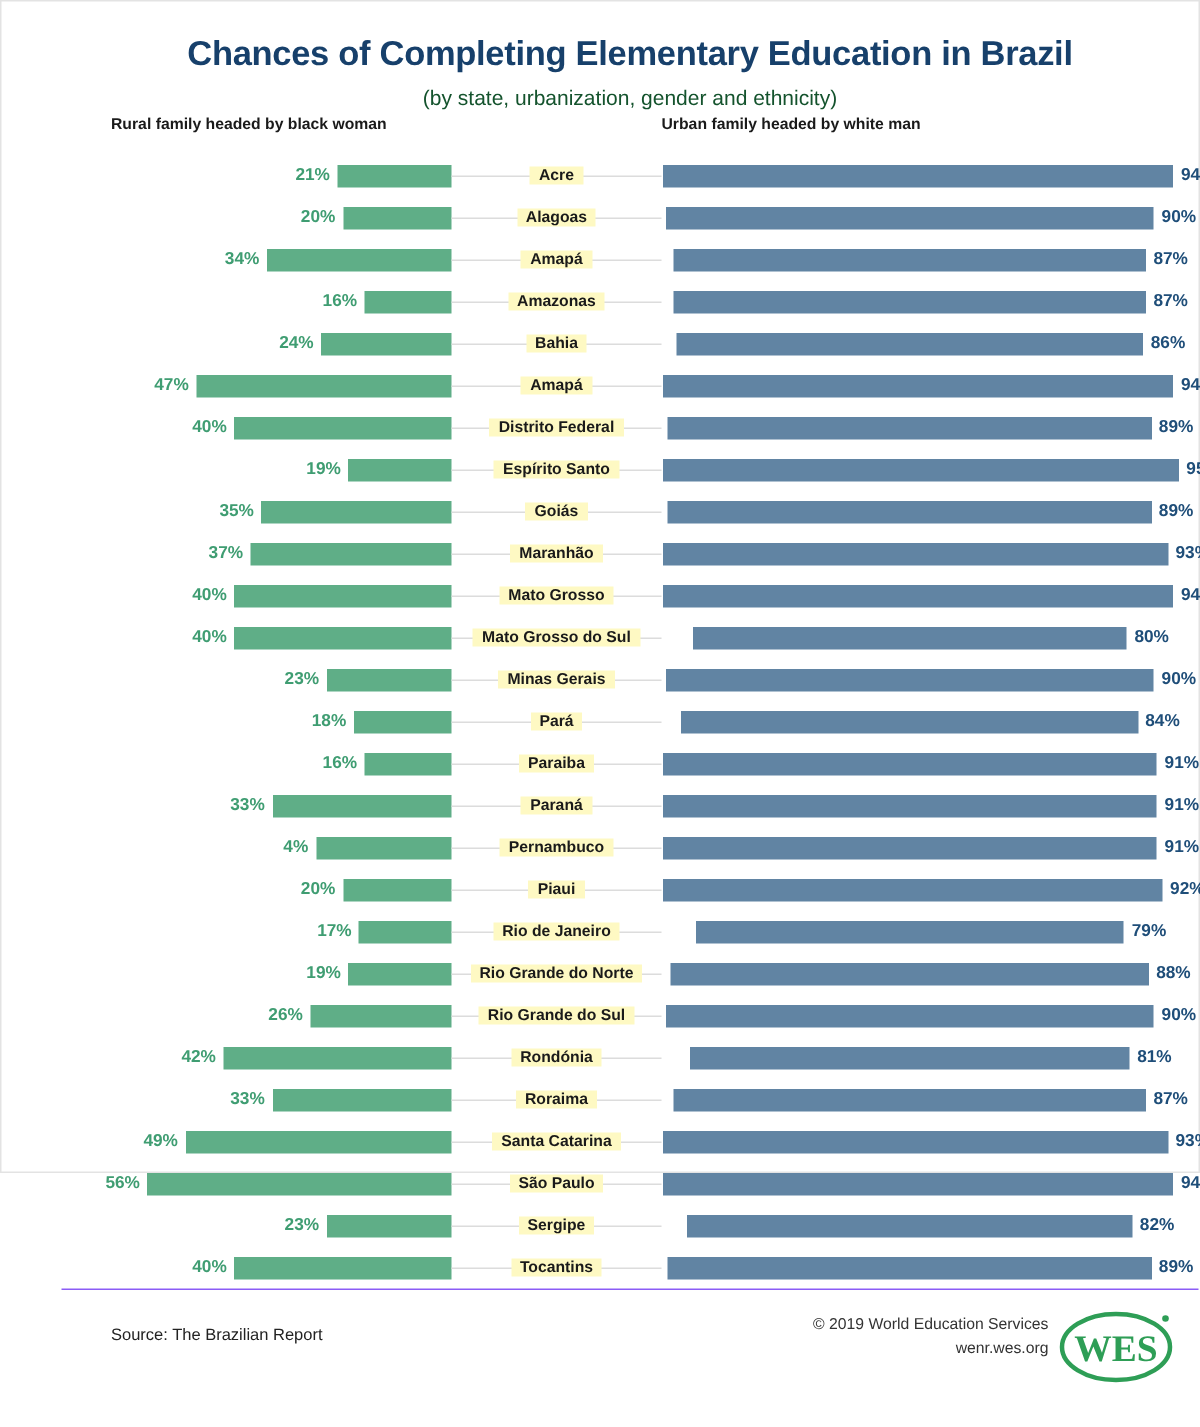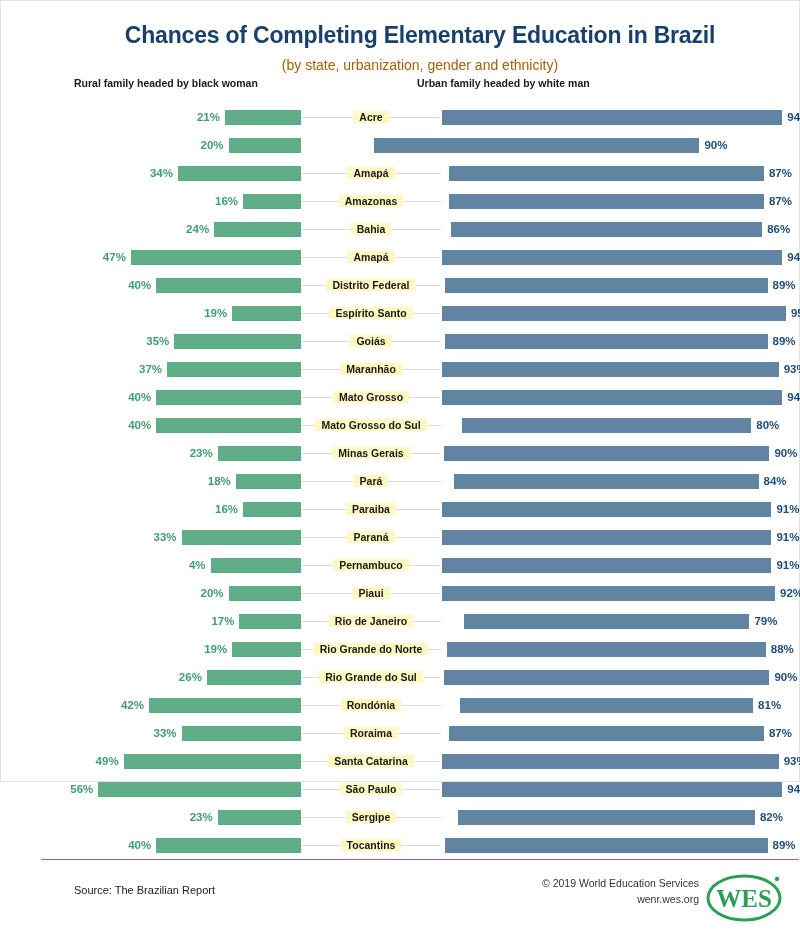--- a/index.html
+++ b/index.html
@@ -25,38 +25,38 @@
   .title{
     font-size:23px;
     font-weight:bold;
     color:#17406b;
     letter-spacing:-0.2px;
     line-height:1.1;
   }
   .subtitle{
     margin-top:9px;
     font-size:14px;
-    color:#a16207;
+    color:#14532d;
     font-weight:normal;
   }
   .col-headers{
     position:relative;
     height:26px;
     margin-top:4px;
     flex:0 0 auto;
   }
   .col-head{
     position:absolute;
     font-size:10.5px;
     font-weight:bold;
     color:#1a1a1a;
     top:0;
   }
   .col-head.left{left:33px;}
-  .col-head.right{left:376px;}
+  .col-head.right{left:400px;}
 
   .chart{
     position:relative;
     flex:1 1 auto;
     padding:0 0 0 0;
   }
   .row{
     position:relative;
     height:28px;
     display:flex;
@@ -193,20 +193,24 @@
         </div>
         <div class="right-half">
           <div class="bar-blue" style="width: 340.28px;"></div>
           <span class="lbl-right">94%</span>
         </div>
       </div>
       <div class="row">
         <div class="left-half">
           <span class="lbl-left">20%</span>
           <div class="bar-green" style="width: 72.4px;"></div>
+        </div>
+        <div class="center">
+          <div class="connector"></div>
+          <span class="state">Alagoas</span>
         </div>
         <div class="right-half">
           <div class="bar-blue" style="width: 325.8px;"></div>
           <span class="lbl-right">90%</span>
         </div>
       </div>
       <div class="row">
         <div class="left-half">
           <span class="lbl-left">34%</span>
           <div class="bar-green" style="width: 123.08px;"></div>

